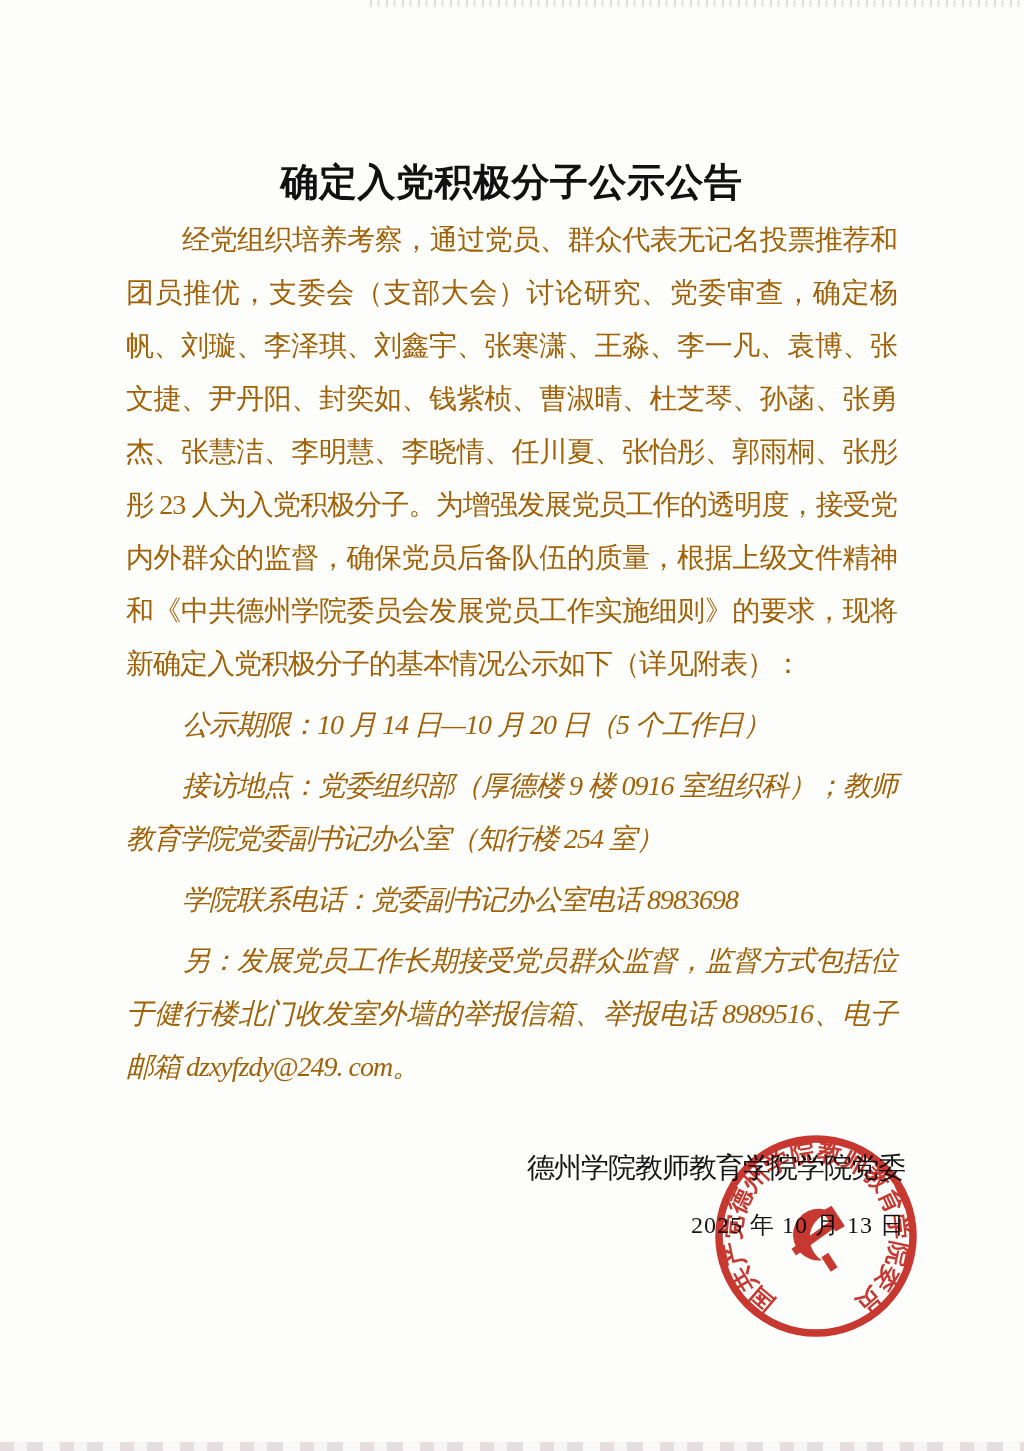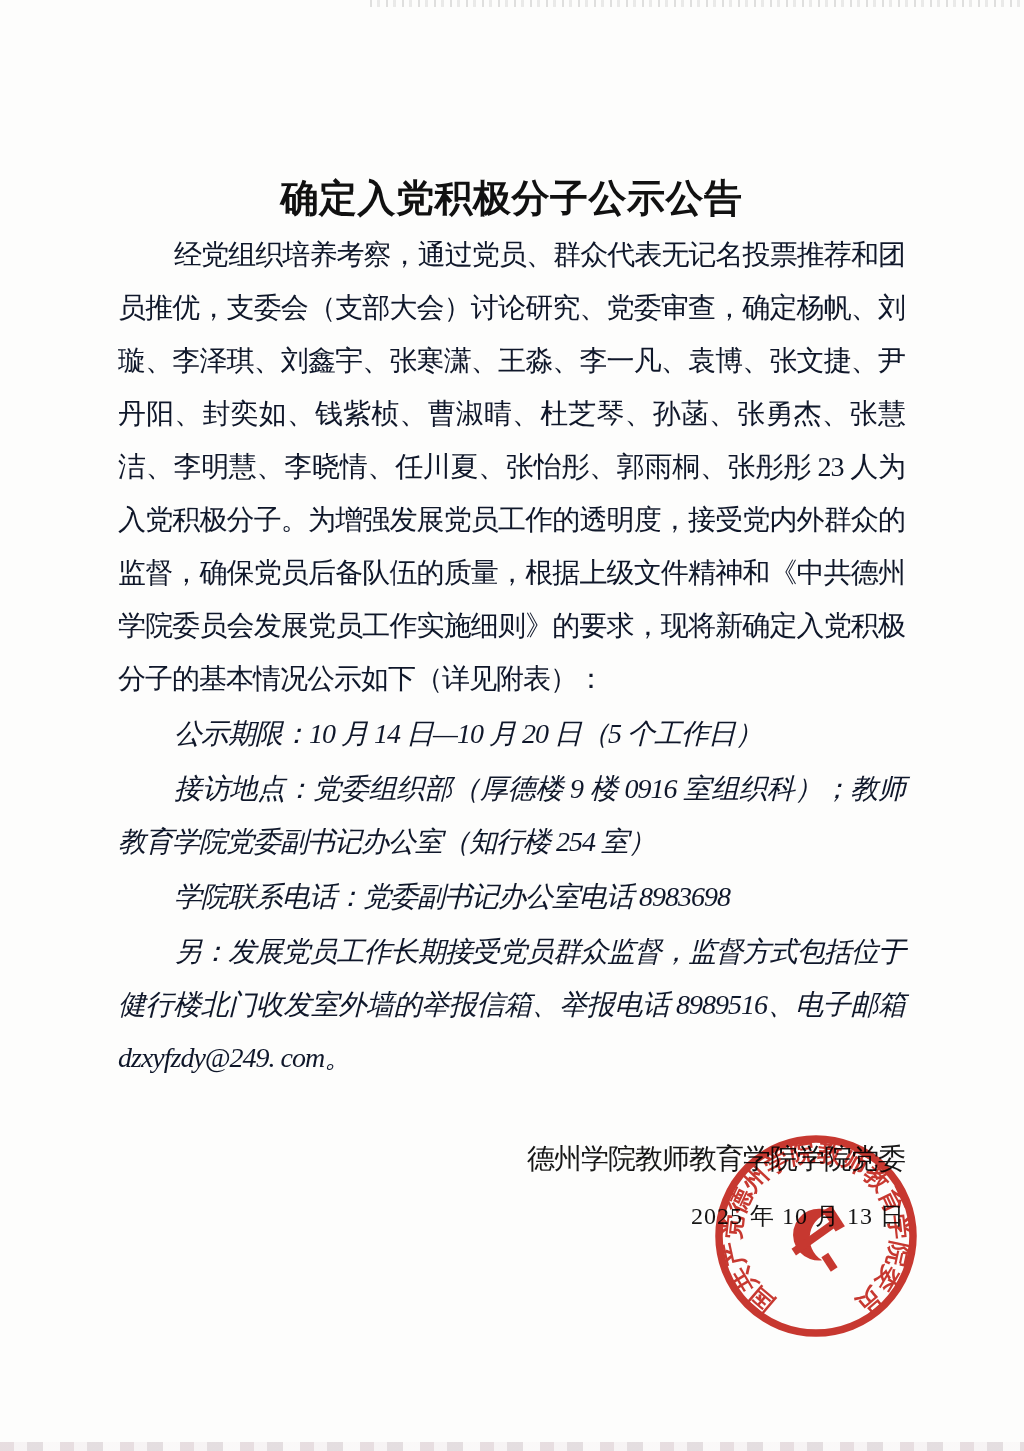--- a/index.html
+++ b/index.html
@@ -24,42 +24,42 @@
   .scan-bottom {
     position: absolute; left: 0; bottom: 0; width: 1024px; height: 9px;
     background: repeating-linear-gradient(90deg,
       rgba(188,160,170,.45) 0 14px, rgba(220,205,212,.25) 14px 27px,
       rgba(170,150,160,.40) 27px 43px, rgba(235,226,230,.2) 43px 60px);
     opacity: .75;
   }
   .content {
     position: absolute;
     left: 118px;
-    top: 176px;
+    top: 160px;
     width: 787px;
   }
   .doc-title {
     margin: 0 0 7px 0;
     font-family: "Liberation Sans", "DejaVu Sans", sans-serif;
     font-weight: 700;
     font-size: 38px;
     line-height: 45px;
     text-align: center;
     letter-spacing: 0.5px;
     color: #111;
   }
   p.body {
-    margin: 0;
+    margin: 8px;
     font-size: 28px;
     letter-spacing: -1px;
     line-height: 53px;
     text-align: justify;
     text-align-last: left;
     text-indent: 56px;
-    color: #0f172a;
+    color: #a16207;
   }
   p.body + p.body { margin-top: 2px; font-style: italic; }
   .signature {
     margin-top: 48px;
     font-size: 28px;
     letter-spacing: -1px;
     line-height: 53px;
     text-align: right;
     color: #161616;
   }

